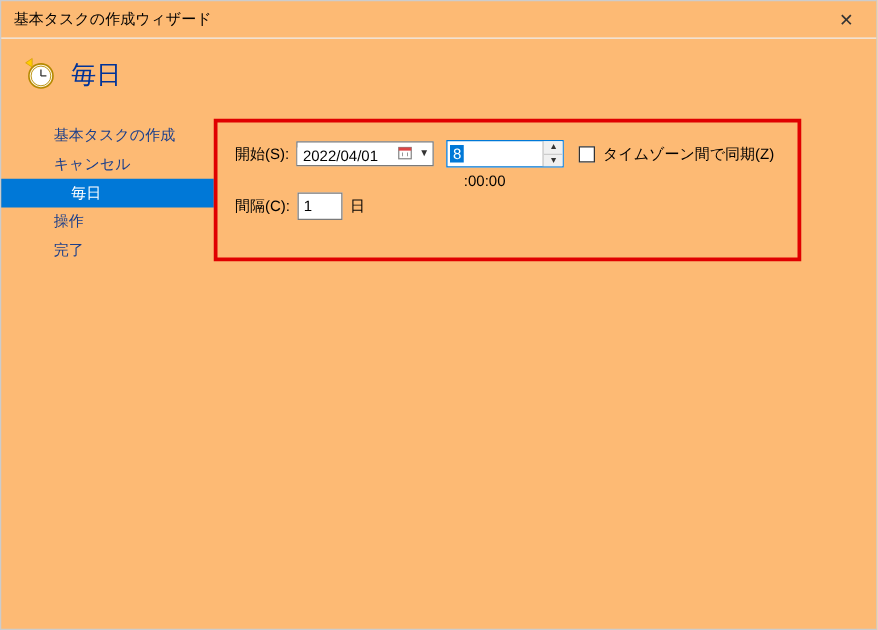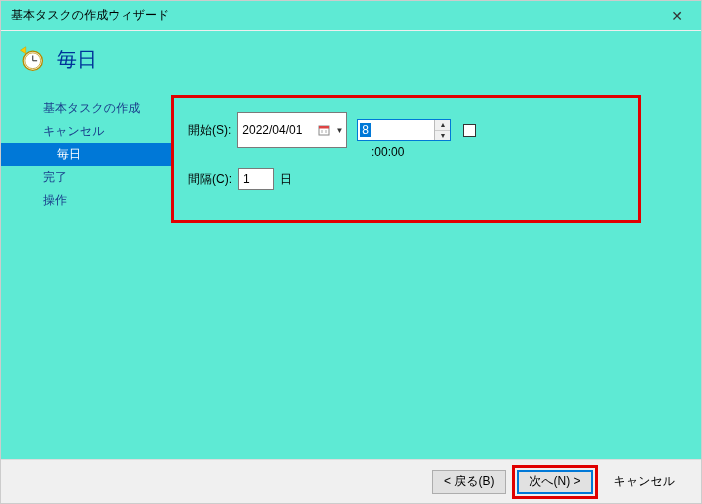--- a/index.html
+++ b/index.html
@@ -1,36 +1,36 @@
 <!DOCTYPE html>
 <html><head>
   <meta charset="utf-8">
   <style>
     * { box-sizing: border-box; margin: 0; padding: 0; }
     body { font-family: "Meiryo UI", "Yu Gothic UI", sans-serif; font-size: 12px; background: #fff; }
-    .window { width: 702px; height: 504px; background: #5eead4; border: 1px solid #ccc; position: relative; }
+    .window { width: 702px; height: 504px; background: #fdba74; border: 1px solid #ccc; position: relative; }
     .titlebar { height: 30px; display: flex; align-items: center; padding: 0 4px 0 10px; border-bottom: 1px solid #eee; }
     .titlebar-title { flex: 1; font-size: 12px; color: #000; }
     .close-btn { width: 40px; height: 28px; display: flex; align-items: center; justify-content: center; cursor: pointer; font-size: 14px; color: #333; }
     .header { display: flex; align-items: center; padding: 14px 16px; gap: 12px; }
     .clock-icon { width: 28px; height: 28px; position: relative; }
     .clock-icon svg { width: 28px; height: 28px; }
     .page-title { font-size: 20px; color: #003399; font-weight: normal; }
     .body { display: flex; height: calc(100% - 30px - 62px - 44px); }
     .sidebar { width: 170px; padding: 10px 0 0 0; }
     .sidebar-item { padding: 3px 16px 3px 42px; color: #1a3e8b; cursor: pointer; font-size: 12px; }
     .sidebar-item.level0 { padding-left: 42px; }
     .sidebar-item.level1 { padding-left: 56px; }
     .sidebar-item.selected { background: #0078d7; color: #fff; }
     .content { flex: 1; padding: 8px 18px 0 0; position: relative; }
     .highlight-box { border: 3px solid #e00000; padding: 14px 14px 30px 14px; width: 470px; }
     .row { display: flex; align-items: center; gap: 6px; margin-bottom: 20px; }
     .row:last-child { margin-bottom: 0; }
     .label { font-size: 12px; color: #000; }
-    .date-input { display: inline-flex; align-items: center; border: 1px solid #7a7a7a; height: 36px; background: #fff; }
+    .date-input { display: inline-flex; align-items: flex-end; border: 1px solid #7a7a7a; height: 20px; background: #fff; }
     .date-input input { border: none; outline: none; width: 78px; padding: 0 4px; font-size: 12px; font-family: inherit; }
     .date-cal { width: 16px; height: 20px; display: flex; align-items: center; justify-content: center; border-left: 0; color: #555; font-size: 10px; }
     .date-dd { width: 14px; height: 20px; display: flex; align-items: center; justify-content: center; color: #333; font-size: 8px; }
     .time-input { display: inline-flex; align-items: center; border: 1px solid #0078d7; height: 22px; background: #fff; margin-left: 4px; }
     .time-field { display: inline-flex; align-items: center; padding: 0 2px 0 2px; }
     .time-sel { background: #0078d7; color: #fff; padding: 0 2px; font-size: 12px; }
     .time-rest { font-size: 12px; padding-left: 0; margin-top: 44px; }
     .spinner { display: flex; flex-direction: column; width: 16px; height: 20px; border-left: 1px solid #bbb; }
     .spin-btn { flex: 1; display: flex; align-items: center; justify-content: center; font-size: 7px; color: #333; background: #f0f0f0; cursor: pointer; line-height: 1; }
     .spin-btn:first-child { border-bottom: 1px solid #ccc; }
@@ -64,22 +64,22 @@
       </svg>
     </div>
     <div class="page-title">毎日</div>
   </div>
 
   <div class="body">
     <div class="sidebar">
       <div class="sidebar-item level0">基本タスクの作成</div>
       <div class="sidebar-item level0">キャンセル</div>
       <div class="sidebar-item level1 selected">毎日</div>
+      <div class="sidebar-item level0">操作</div>
       <div class="sidebar-item level0">完了</div>
-      <div class="sidebar-item level0">操作</div>
     </div>
 
     <div class="content">
       <div class="highlight-box">
         <div class="row">
           <span class="label">開始(S):</span>
           <span class="date-input">
             <input type="text" value="2022/04/01" style="">
             <span class="date-cal">
               <svg width="12" height="12" viewBox="0 0 12 12">
@@ -96,30 +96,24 @@
               <span class="time-sel">8</span>
                 <span class="time-rest">:00:00</span>
               <span style="width:28px"></span>
             </span>
             <span class="spinner">
               <span class="spin-btn">▲</span>
               <span class="spin-btn">▼</span>
             </span>
           </span>
           <span class="checkbox"></span>
+          <span class="label">タイムゾーン間で同期(Z)</span>
         </div>
         <div class="row">
           <span class="label">間隔(C):</span>
           <input class="interval-input" type="text" value="1" style="">
           <span class="label">日</span>
         </div>
       </div>
     </div>
   </div>
 
-  <div class="footer">
-    <button class="btn">&lt; 戻る(B)</button>
-    <span class="next-wrap">
-      <button class="btn">次へ(N) &gt;</button>
-    </span>
-    <button class="btn cancel">キャンセル</button>
-  </div>
 </div>
 
 </body></html>

